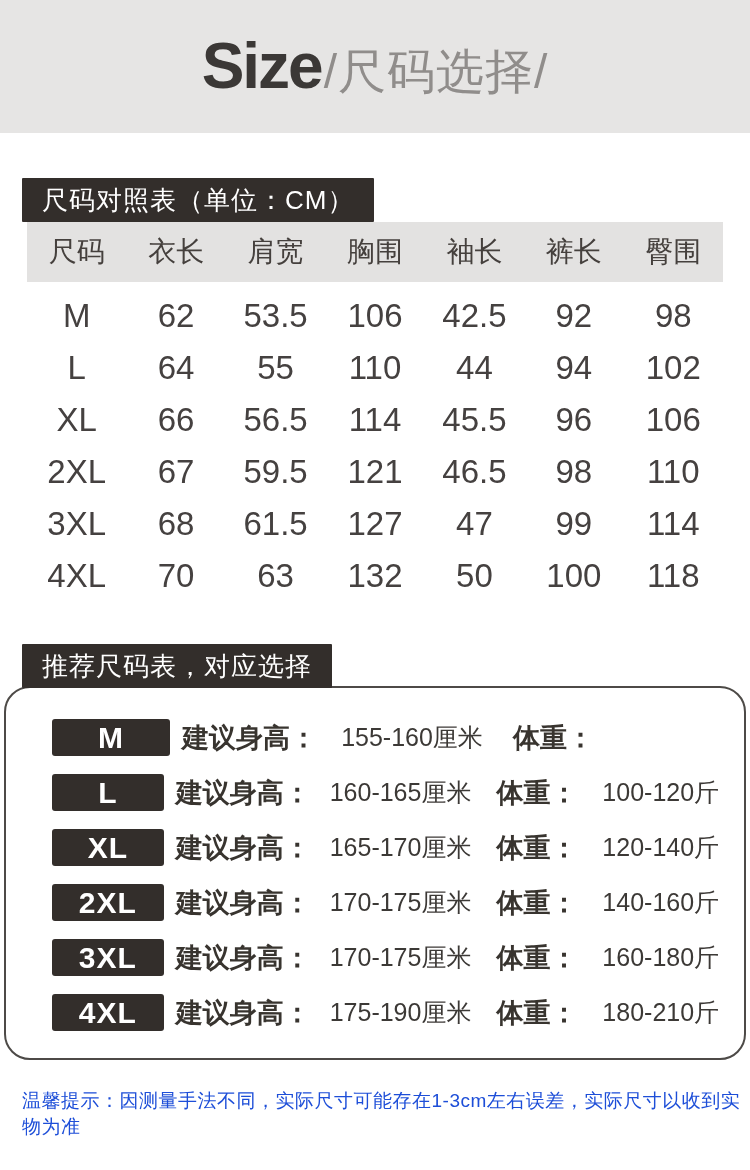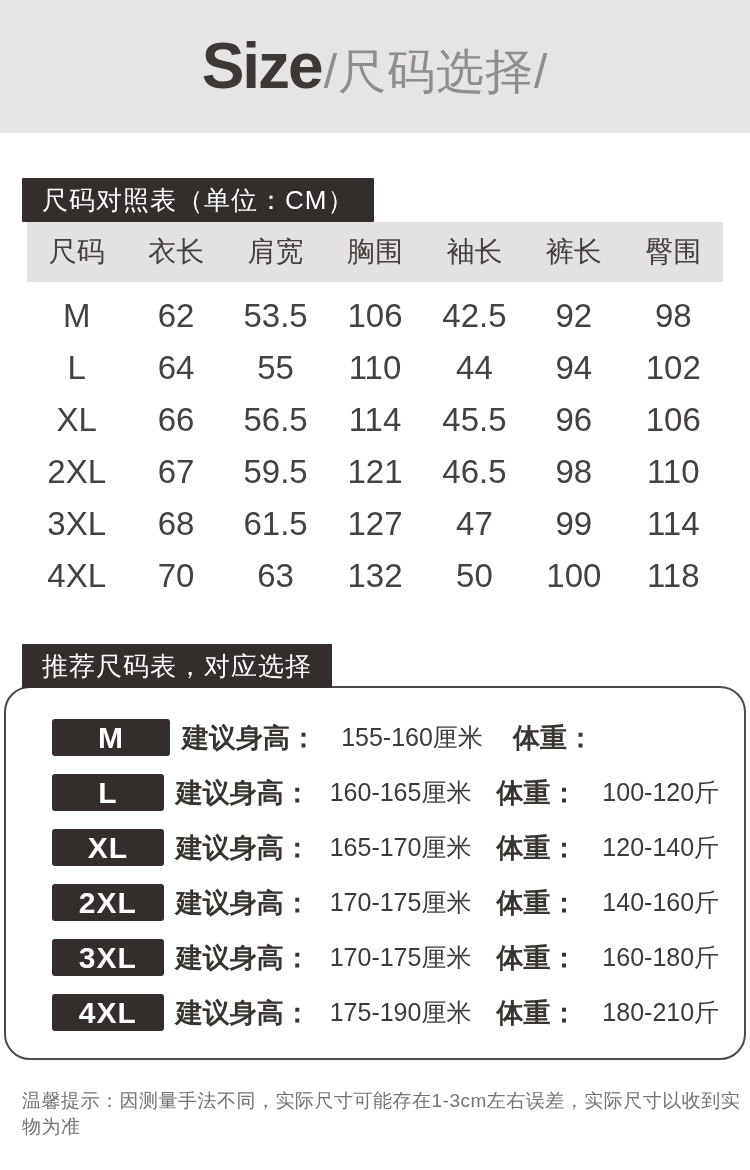--- a/index.html
+++ b/index.html
@@ -34,21 +34,21 @@
   .size-tag { margin-left:46px; width:118px; height:37px; background:#332e2b; color:#ffffff;
               font-size:30px; font-weight:bold; display:flex; align-items:center;
               justify-content:center; border-radius:3px; letter-spacing:1px; }
   .rec-label { font-size:27px; font-weight:bold; color:#38342f; margin-left:12px; white-space:nowrap; }
   .rec-label.weight { margin-left:6px; }
   .rec-val { font-size:25px; color:#3c3936; text-align:center; white-space:nowrap; }
   .rec-val.hval { width:190px; }
   .rec-val.wval { width:176px; }
 
   
-  .note { margin:28px 0 12px 22px; font-size:19px; color:#737373; letter-spacing:0.5px; }
+  .note { margin:28px 0 12px 22px; font-size:19px; color:#1d4ed8; letter-spacing:0.5px; }
 </style>
 </head>
 <body>
 
 <div class="page">
 
   <header class="top-band">
     <h1 class="title">
       <span class="title-en">Size</span>
       <span class="title-zh">/尺码选择/</span>

